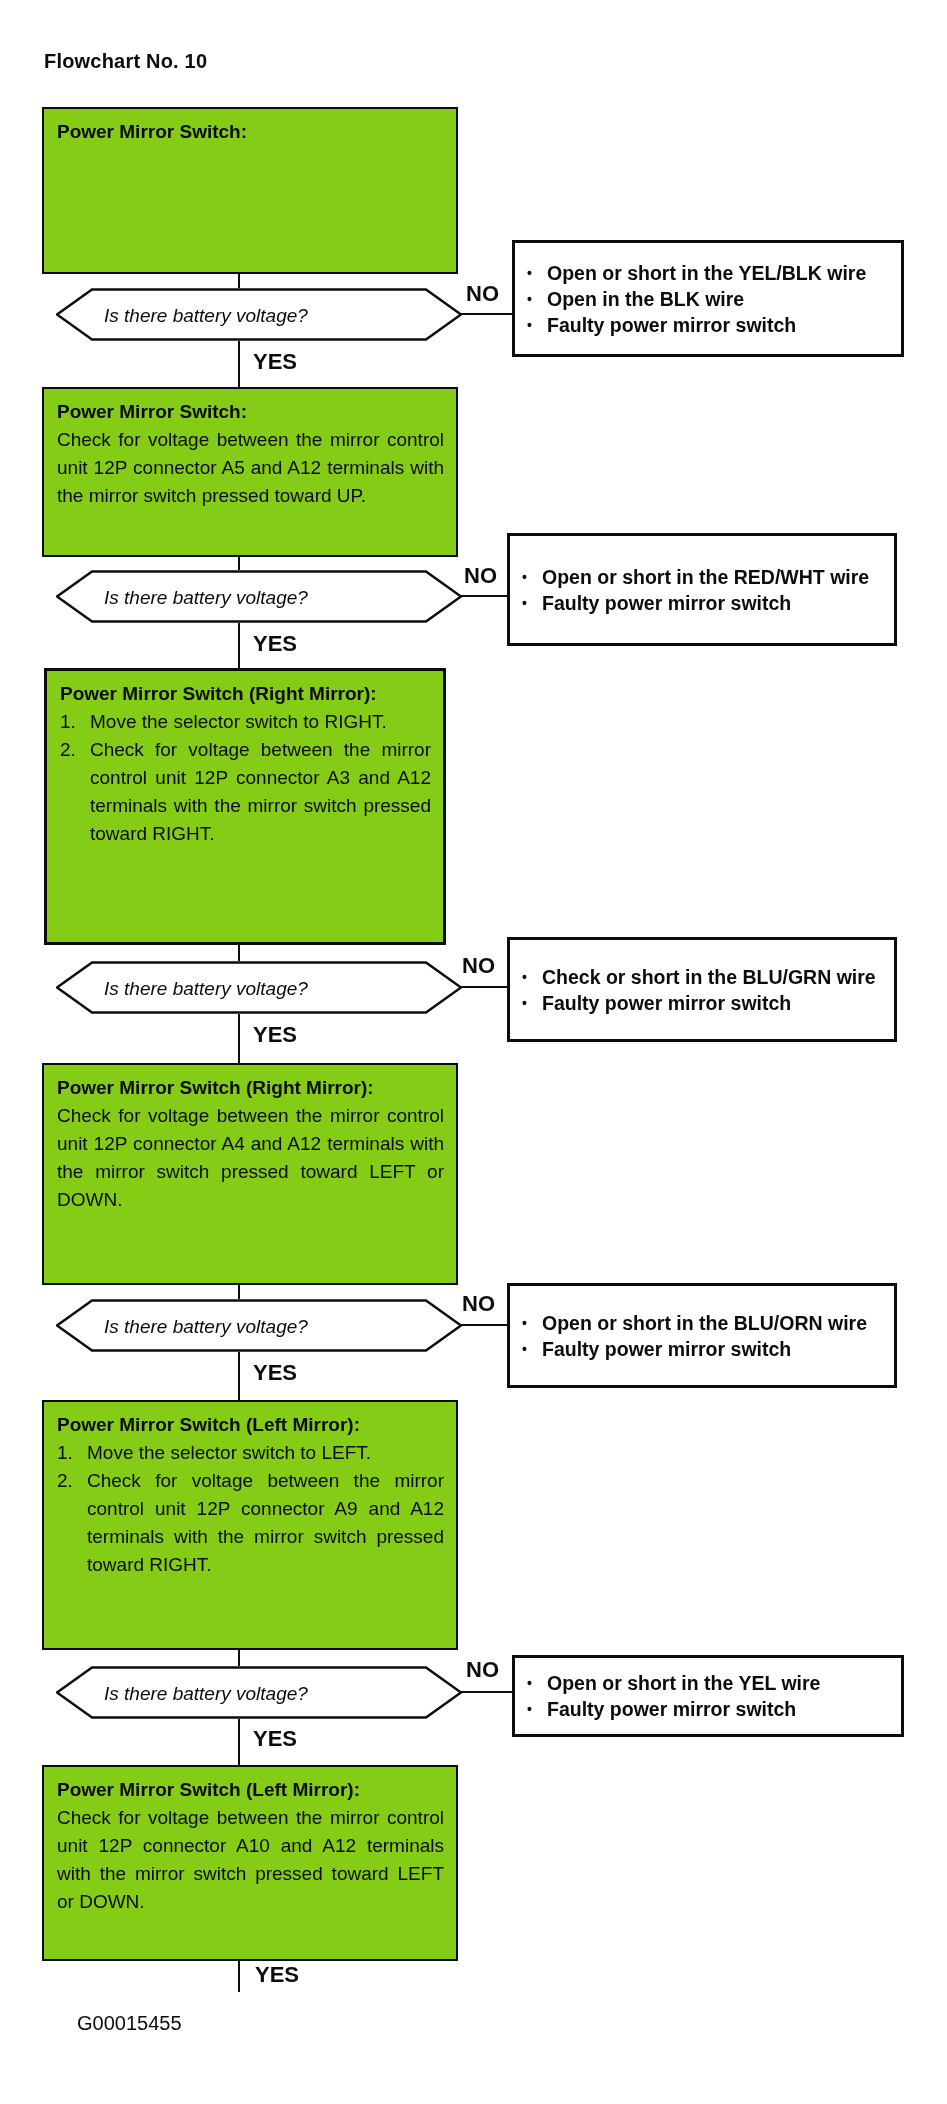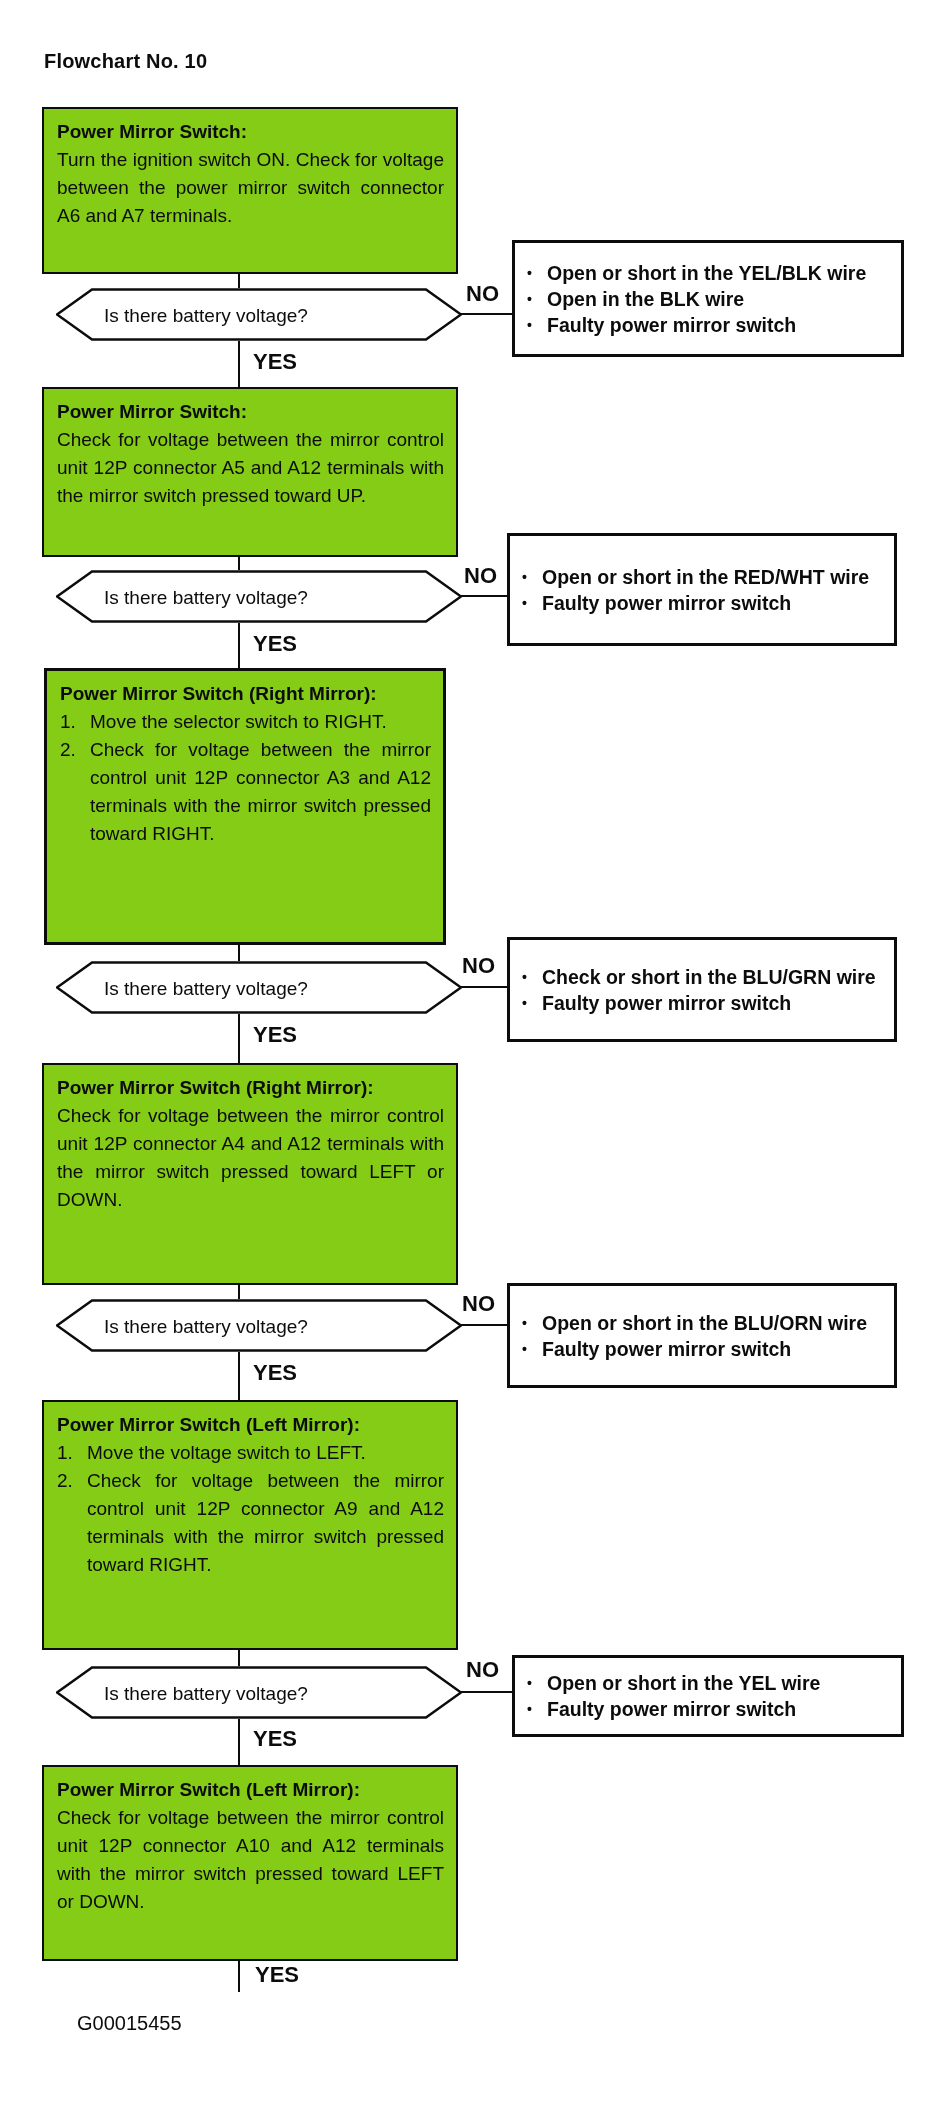--- a/index.html
+++ b/index.html
@@ -22,21 +22,21 @@
     padding:9px 12px 0 13px;
     font-size:19px;line-height:28px;
     overflow:hidden;
   }
   .pbox.thick{border-width:3px;}
   .pbox-title{font-weight:bold;text-align:justify;}
   .pbox-body{text-align:justify;}
   .step-row{display:flex;}
   .step-num{width:30px;flex:0 0 30px;}
   .step-text{flex:1;text-align:justify;}
-  .decision{position:absolute;width:406px;height:56px;}
+  .decision{position:absolute;width:406px;height:56px;font-style:italic;}
   .decision svg{position:absolute;left:0;top:0;display:block;}
   .decision-label{
     position:absolute;inset:0;display:flex;align-items:center;
     padding-left:48px;font-size:19px;
   }
   .nobox{
     position:absolute;box-sizing:border-box;
     border:3px solid #0c0c0c;background:#fff;
     padding:4px 14px 4px 12px;
     display:flex;flex-direction:column;justify-content:center;
@@ -53,21 +53,20 @@
 </style>
 </head>
 <body>
 
 <div class="canvas">
 
   <h1 class="title">Flowchart No. 10</h1>
 
   <div class="pbox" style="left:42px;top:107px;width:416px;height:167px;">
     <div class="pbox-title">Power Mirror Switch:</div>
-    <div class="pbox-body">Turn the ignition switch ON. Check for voltage between the power mirror switch connector A6 and A7 terminals.</div>
   </div>
   <div class="vline" style="left:238px;top:274px;height:14px;"></div>
   <div class="decision" style="left:56px;top:288px;">
     <svg width="406" height="53" viewBox="0 0 406 53">
       <polygon points="1,26.5 36,1.5 370,1.5 405,26.5 370,51.5 36,51.5" fill="#ffffff" stroke="#0c0c0c" stroke-width="2.5"></polygon>
     </svg>
     <div class="decision-label">Is there battery voltage?</div>
   </div>
   <div class="hline" style="left:460px;top:313px;width:52px;"></div>
   <div class="no-label" style="left:466px;top:281px;">NO</div>
@@ -170,21 +169,21 @@
       <span class="cause-text">Faulty power mirror switch</span>
     </div>
   </div>
   <div class="vline" style="left:238px;top:1352px;height:48px;"></div>
   <div class="yes-label" style="left:253px;top:1360px;">YES</div>
 
   <div class="pbox" style="left:42px;top:1400px;width:416px;height:250px;">
     <div class="pbox-title">Power Mirror Switch (Left Mirror):</div>
     <div class="step-row">
       <span class="step-num">1.</span>
-      <span class="step-text">Move the voltage switch to LEFT.</span>
+      <span class="step-text">Move the selector switch to LEFT.</span>
     </div>
     <div class="step-row">
       <span class="step-num">2.</span>
       <span class="step-text">Check for voltage between the mirror control unit 12P connector A9 and A12 terminals with the mirror switch pressed toward RIGHT.</span>
     </div>
   </div>
   <div class="vline" style="left:238px;top:1650px;height:16px;"></div>
   <div class="decision" style="left:56px;top:1666px;">
     <svg width="406" height="53" viewBox="0 0 406 53">
       <polygon points="1,26.5 36,1.5 370,1.5 405,26.5 370,51.5 36,51.5" fill="#ffffff" stroke="#0c0c0c" stroke-width="2.5"></polygon>

